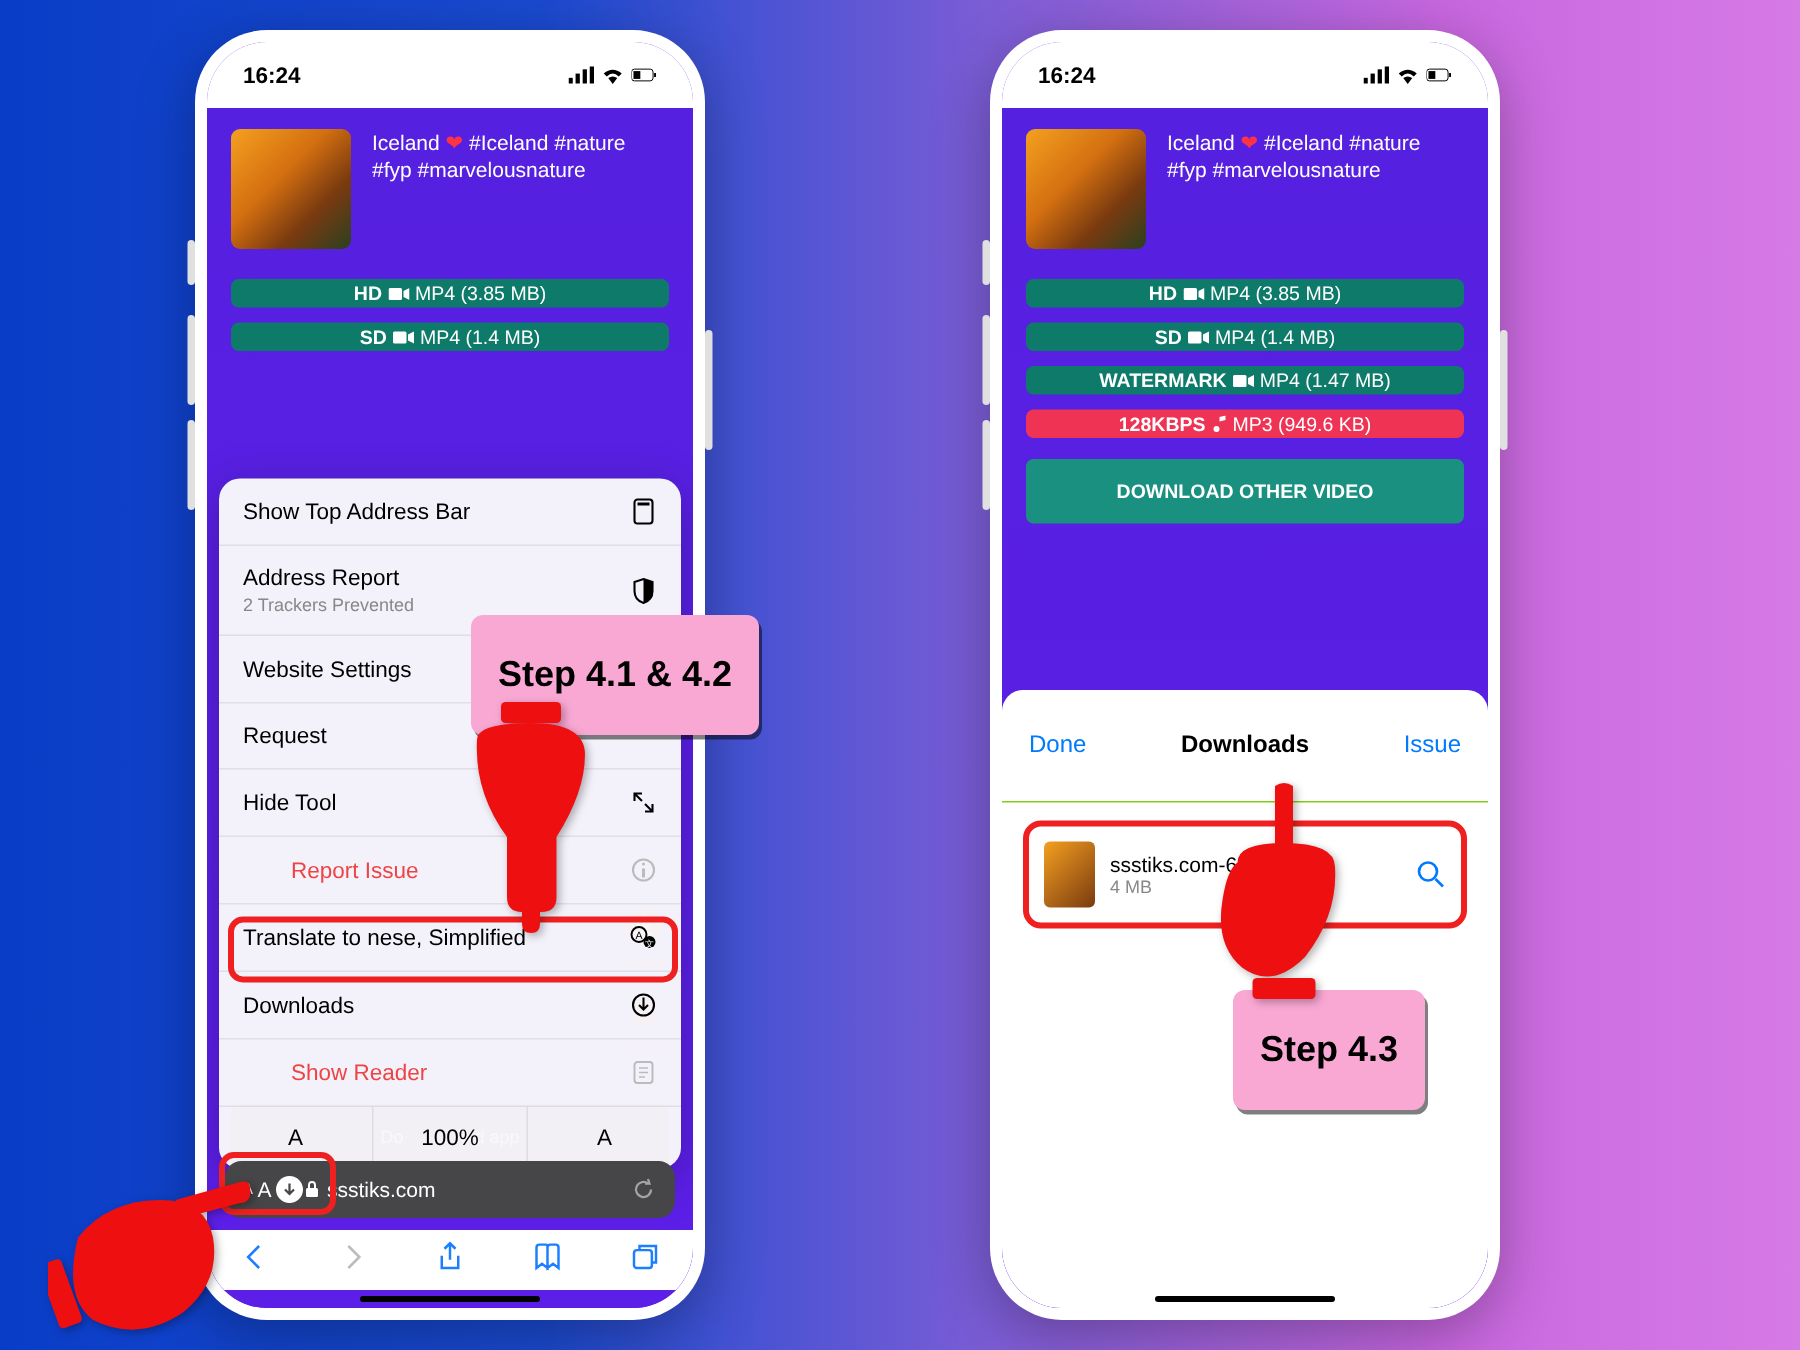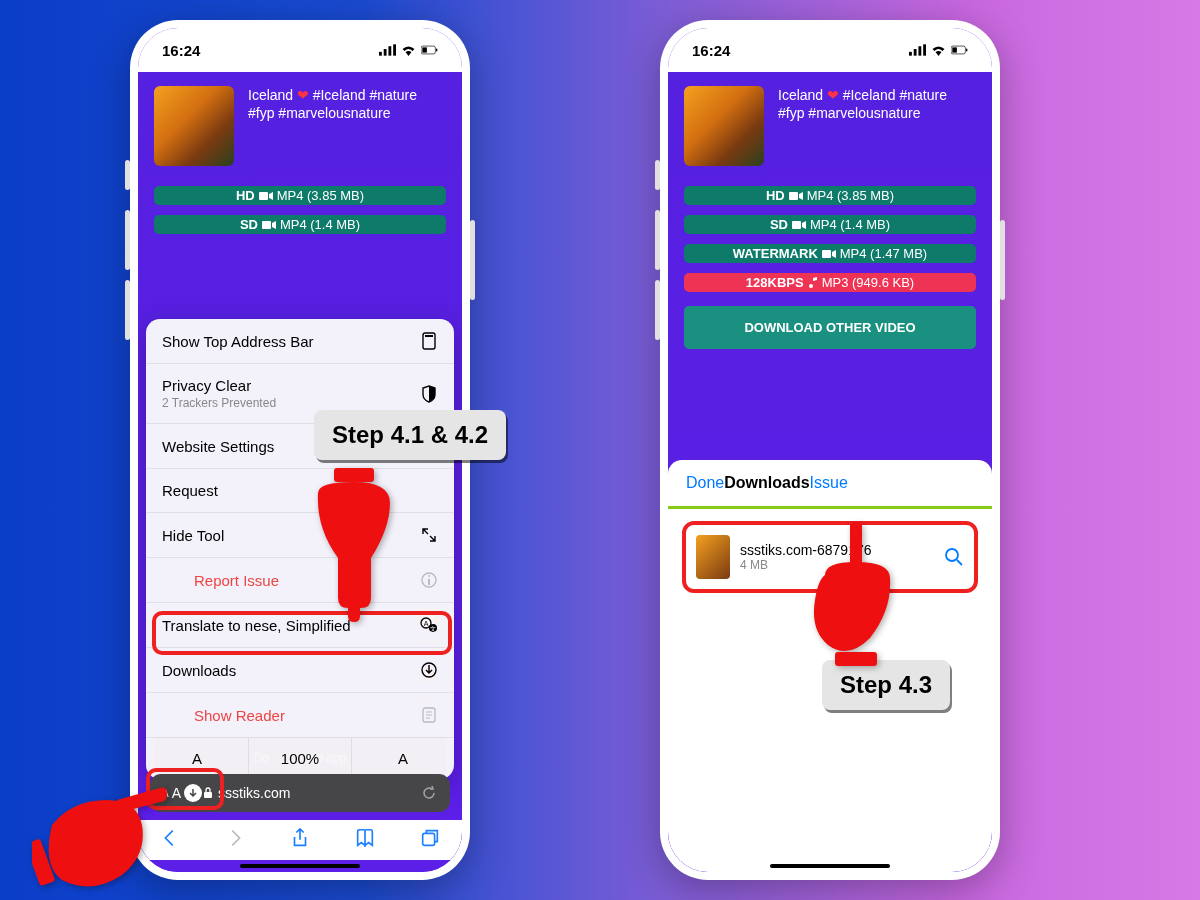--- a/index.html
+++ b/index.html
@@ -51,38 +51,38 @@
 .addr-left .aa-small { font-size: 10px; }
 .dl-circle { width: 18px; height: 18px; background: #fff; border-radius: 50%; display: flex; align-items: center; justify-content: center; }
 .refresh { opacity: 0.5; }
 .nav-bar { position: absolute; bottom: 14px; left: 0; right: 0; height: 40px; display: flex; justify-content: space-around; align-items: center; background: #fff; }
 .nav-bar svg { width: 22px; height: 22px; stroke: #1b7fff; fill: none; stroke-width: 1.8; }
 .nav-bar .dim svg { stroke: #bbb; }
 .home-ind { position: absolute; bottom: 4px; left: 50%; transform: translateX(-50%); width: 120px; height: 4px; background: #000; border-radius: 3px; }
 
 
 .sheet { position: absolute; bottom: 0; left: 0; right: 0; top: 388px; background: #fff; border-radius: 14px 14px 0 0; }
-.sheet-header { display: flex; align-items: center; padding: 14px 18px; border-bottom: 3px solid #84cc16; }
+.sheet-header { display: flex; justify-content: space-between; align-items: center; padding: 28px 18px; border-bottom: 1px solid #84cc16; }
 .sheet-header .title { font-weight: 600; font-size: 16px; }
 .sheet-header .link { color: #007aff; font-size: 16px; }
 .download-item { margin: 12px 14px; padding: 10px; border: 4px solid #ee2020; border-radius: 12px; display: flex; align-items: center; gap: 10px; }
 .dl-thumb { width: 34px; height: 44px; border-radius: 4px; background: linear-gradient(135deg, #f4a020, #7a3a10); }
 .dl-info { flex: 1; }
 .dl-name { font-size: 14px; }
 .dl-size { font-size: 12px; color: #888; }
 .mag-icon { width: 20px; height: 20px; }
 
 
 .side-icons { position: absolute; right: 16px; top: 533px; display: flex; flex-direction: column; gap: 16px; align-items: center; }
 .side-icon { text-align: center; }
 .side-icon-img { width: 26px; height: 26px; }
 .side-label { font-size: 10px; color: #ee2030; }
 
 
-.step-badge { position: absolute; background: #e5e5e5; color: #000; font-weight: 700; padding: 11px 18px; border-radius: 8px; box-shadow: 2px 3px 0 rgba(0,0,0,0.5); }
+.step-badge { position: absolute; background: #f9a8d4; color: #000; font-weight: 700; padding: 26px 18px; border-radius: 8px; box-shadow: 2px 3px 0 rgba(0,0,0,0.5); }
 .red-box { position: absolute; border: 4px solid #ee2020; border-radius: 10px; }
 .hand-pointer { position: absolute; }
 .hand-pointer svg { filter: drop-shadow(2px 2px 3px rgba(0,0,0,0.3)); }
 </style>
 </head>
 <body>
 
 <div class="phone phone-left" style="left:130px; top:20px;">
   <div class="phone-side-btn sb1"></div>
     <div class="phone-side-btn sb2"></div>
@@ -154,21 +154,21 @@
 
       <div class="safari-menu">
         <div class="menu-item">
           <span>Show Top Address Bar</span>
           <svg class="menu-icon" viewBox="0 0 18 18">
               <rect x="3" y="1" width="12" height="16" rx="2" fill="none" stroke="#000" stroke-width="1.4"></rect>
               <rect x="5" y="3" width="8" height="2" fill="#000"></rect>
             </svg>
         </div>
         <div class="menu-item">
-          <div><span>Privacy Clear</span><span class="sub">2 Trackers Prevented</span></div>
+          <div><span>Address Report</span><span class="sub">2 Trackers Prevented</span></div>
           <svg class="menu-icon" viewBox="0 0 18 18">
               <path d="M9 1 L15 3 L15 9 Q15 15 9 17 Q3 15 3 9 L3 3 Z" fill="none" stroke="#000" stroke-width="1.4"></path>
               <path d="M9 1 L9 17 L15 13 Q15 9 15 3 Z" fill="#000"></path>
             </svg>
         </div>
         <div class="menu-item">
           <span>Website Settings</span>
           <svg class="menu-icon" viewBox="0 0 18 18">
               <circle cx="9" cy="9" r="6" fill="none" stroke="#000" stroke-width="1.4"></circle>
               <circle cx="9" cy="9" r="2" fill="none" stroke="#000" stroke-width="1.4"></circle>

